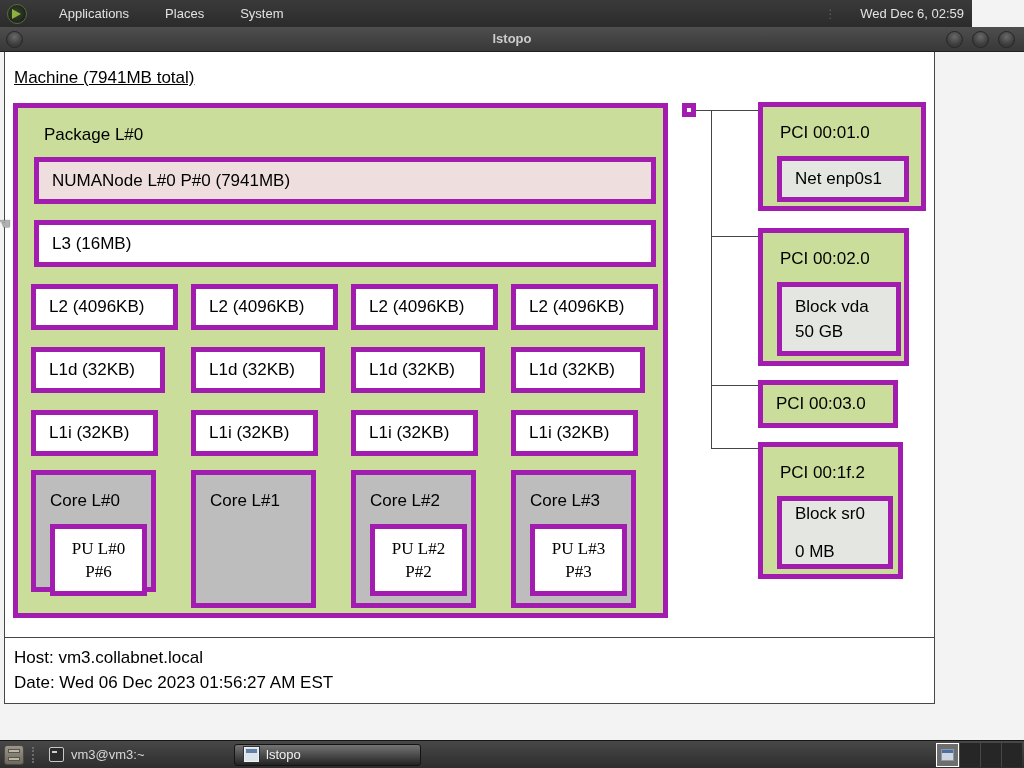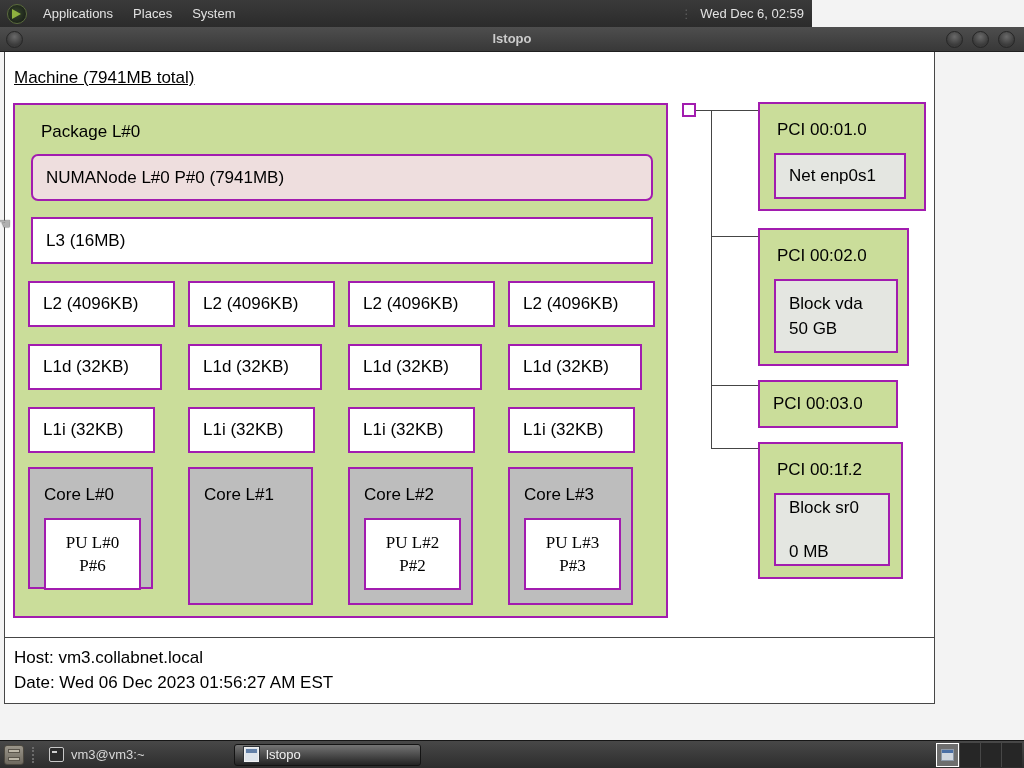--- a/index.html
+++ b/index.html
@@ -6,24 +6,24 @@
   html,body { width:1024px; height:768px; overflow:hidden; }
   body {
     position:relative;
     background:#f3f3f3;
     font-family:"Liberation Sans", sans-serif;
     -webkit-font-smoothing:antialiased;
   }
 
   
   .top-panel {
-    position:absolute; left:0; top:0; width:812px; height:27px;
+    position:absolute; left:0; top:0; width:972px; height:27px;
     background:linear-gradient(#3a3a3a,#2b2b2b);
     display:flex; align-items:center;
-    color:#e2e2e2; font-size:13px;
+    color:#e2e2e2; font-size:13px;gap:16px;
   }
   .logo {
     width:20px; height:20px; border-radius:50%;
     margin-left:7px; position:relative;
     background:radial-gradient(circle at 45% 45%, #36452c 0%, #1d241b 70%);
     border:1px solid #5a6b3c;
   }
   .logo .tri {
     position:absolute; left:4px; top:4px;
     width:0; height:0;
@@ -52,21 +52,21 @@
     border:1px solid #262626;
   }
 
   
   .win {
     position:absolute; left:4px; top:52px; width:931px; height:652px;
     background:#ffffff;
     border:1px solid #474747; border-top:0;
   }
   .dbox {
-    position:absolute; border:2px solid #a21caf;
+    position:absolute; border:5px solid #a21caf;
     font-size:17px; color:#000;
   }
   .fill-green { background:var(--green); }
   .fill-numa  { background:var(--numa); }
   .fill-core  { background:var(--core); }
   .fill-dev   { background:var(--dev); }
   .fill-white { background:#ffffff; }
   .row-lbl { display:flex; align-items:center; padding-left:13px; }
   .diagram-text { position:absolute; font-size:17px; color:#000; white-space:nowrap; }
   .tline { position:absolute; background:#454545; }
@@ -153,21 +153,21 @@
   <div class="tb-btn" style="left:998px;"></div>
 </div>
 
 <div class="win">
 
   <div class="diagram-text" style="left:9px; top:16px;text-decoration:underline;">Machine (7941MB total)</div>
 
   <div class="dbox fill-green" style="left:8px; top:51px; width:655px; height:515px;">
     <div class="diagram-text" style="left:26px; top:17px;">Package L#0</div>
 
-    <div class="dbox fill-numa row-lbl" style="left:16px; top:49px; width:622px; height:47px;border-radius:7px;">
+    <div class="dbox fill-numa row-lbl" style="left:16px; top:49px; width:622px; height:47px;">
       <span>NUMANode L#0 P#0 (7941MB)</span>
     </div>
 
     <div class="dbox fill-white row-lbl" style="left:16px; top:112px; width:622px; height:47px;">
       <span>L3 (16MB)</span>
     </div>
 
     <div class="dbox fill-white row-lbl" style="left:13px;  top:176px; width:147px; height:46px;">
         <span>L2 (4096KB)</span>
       </div>

